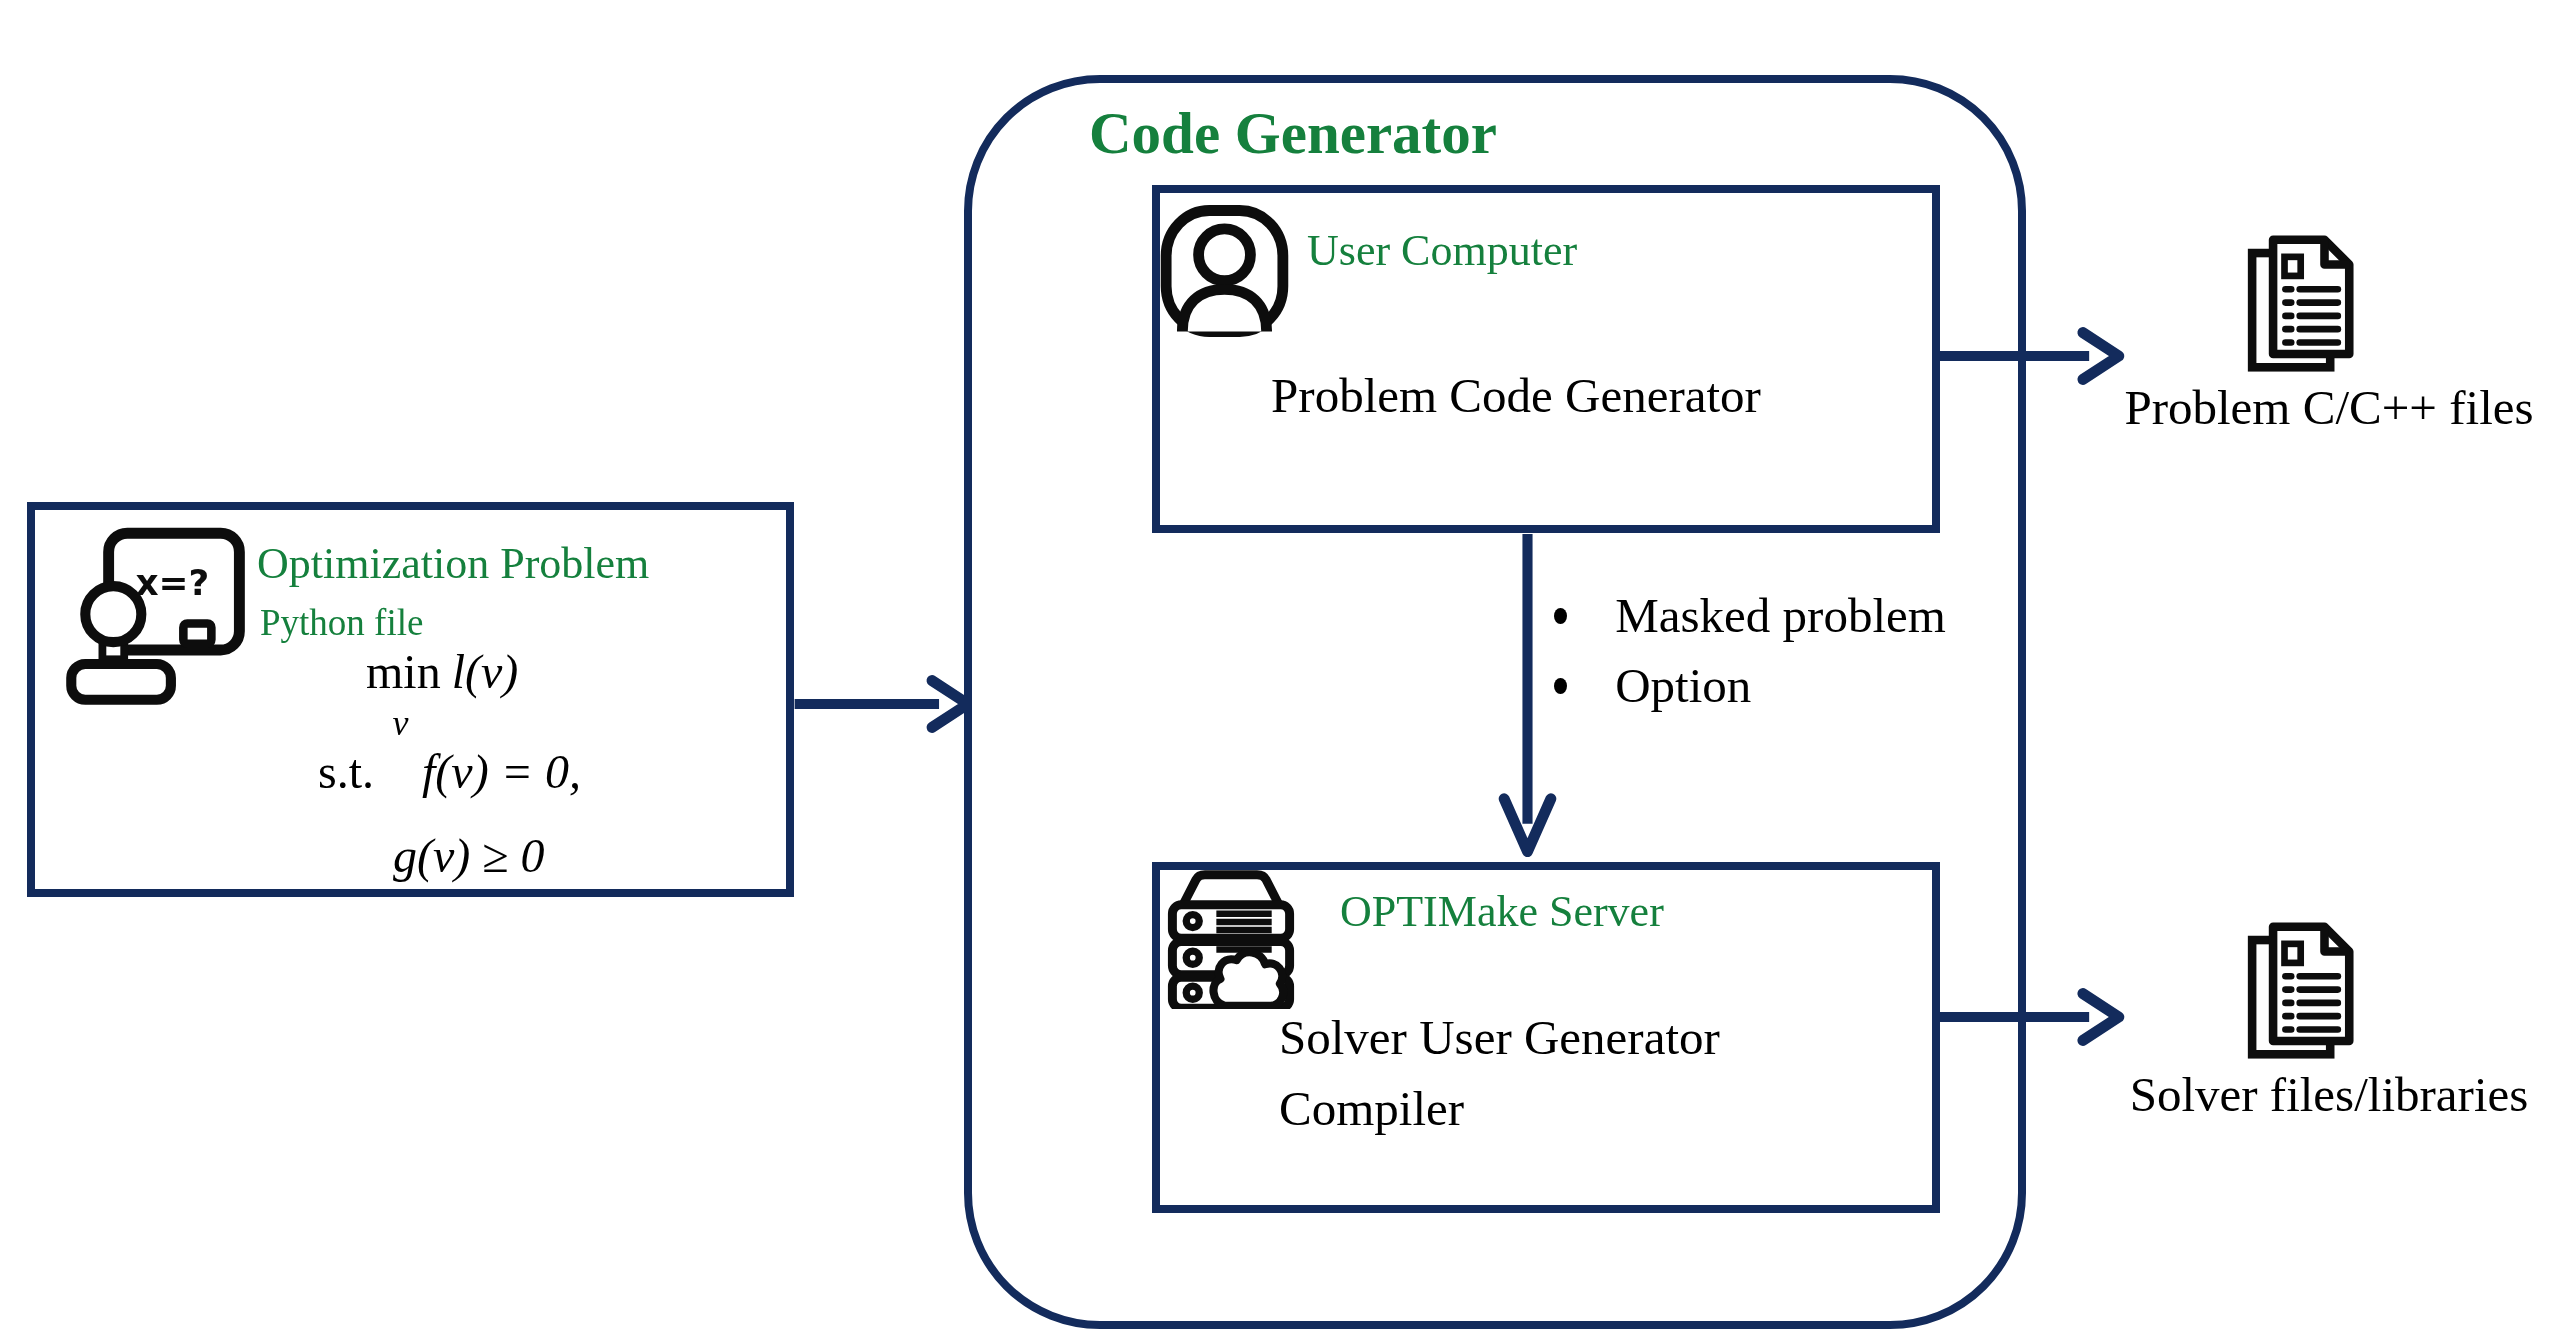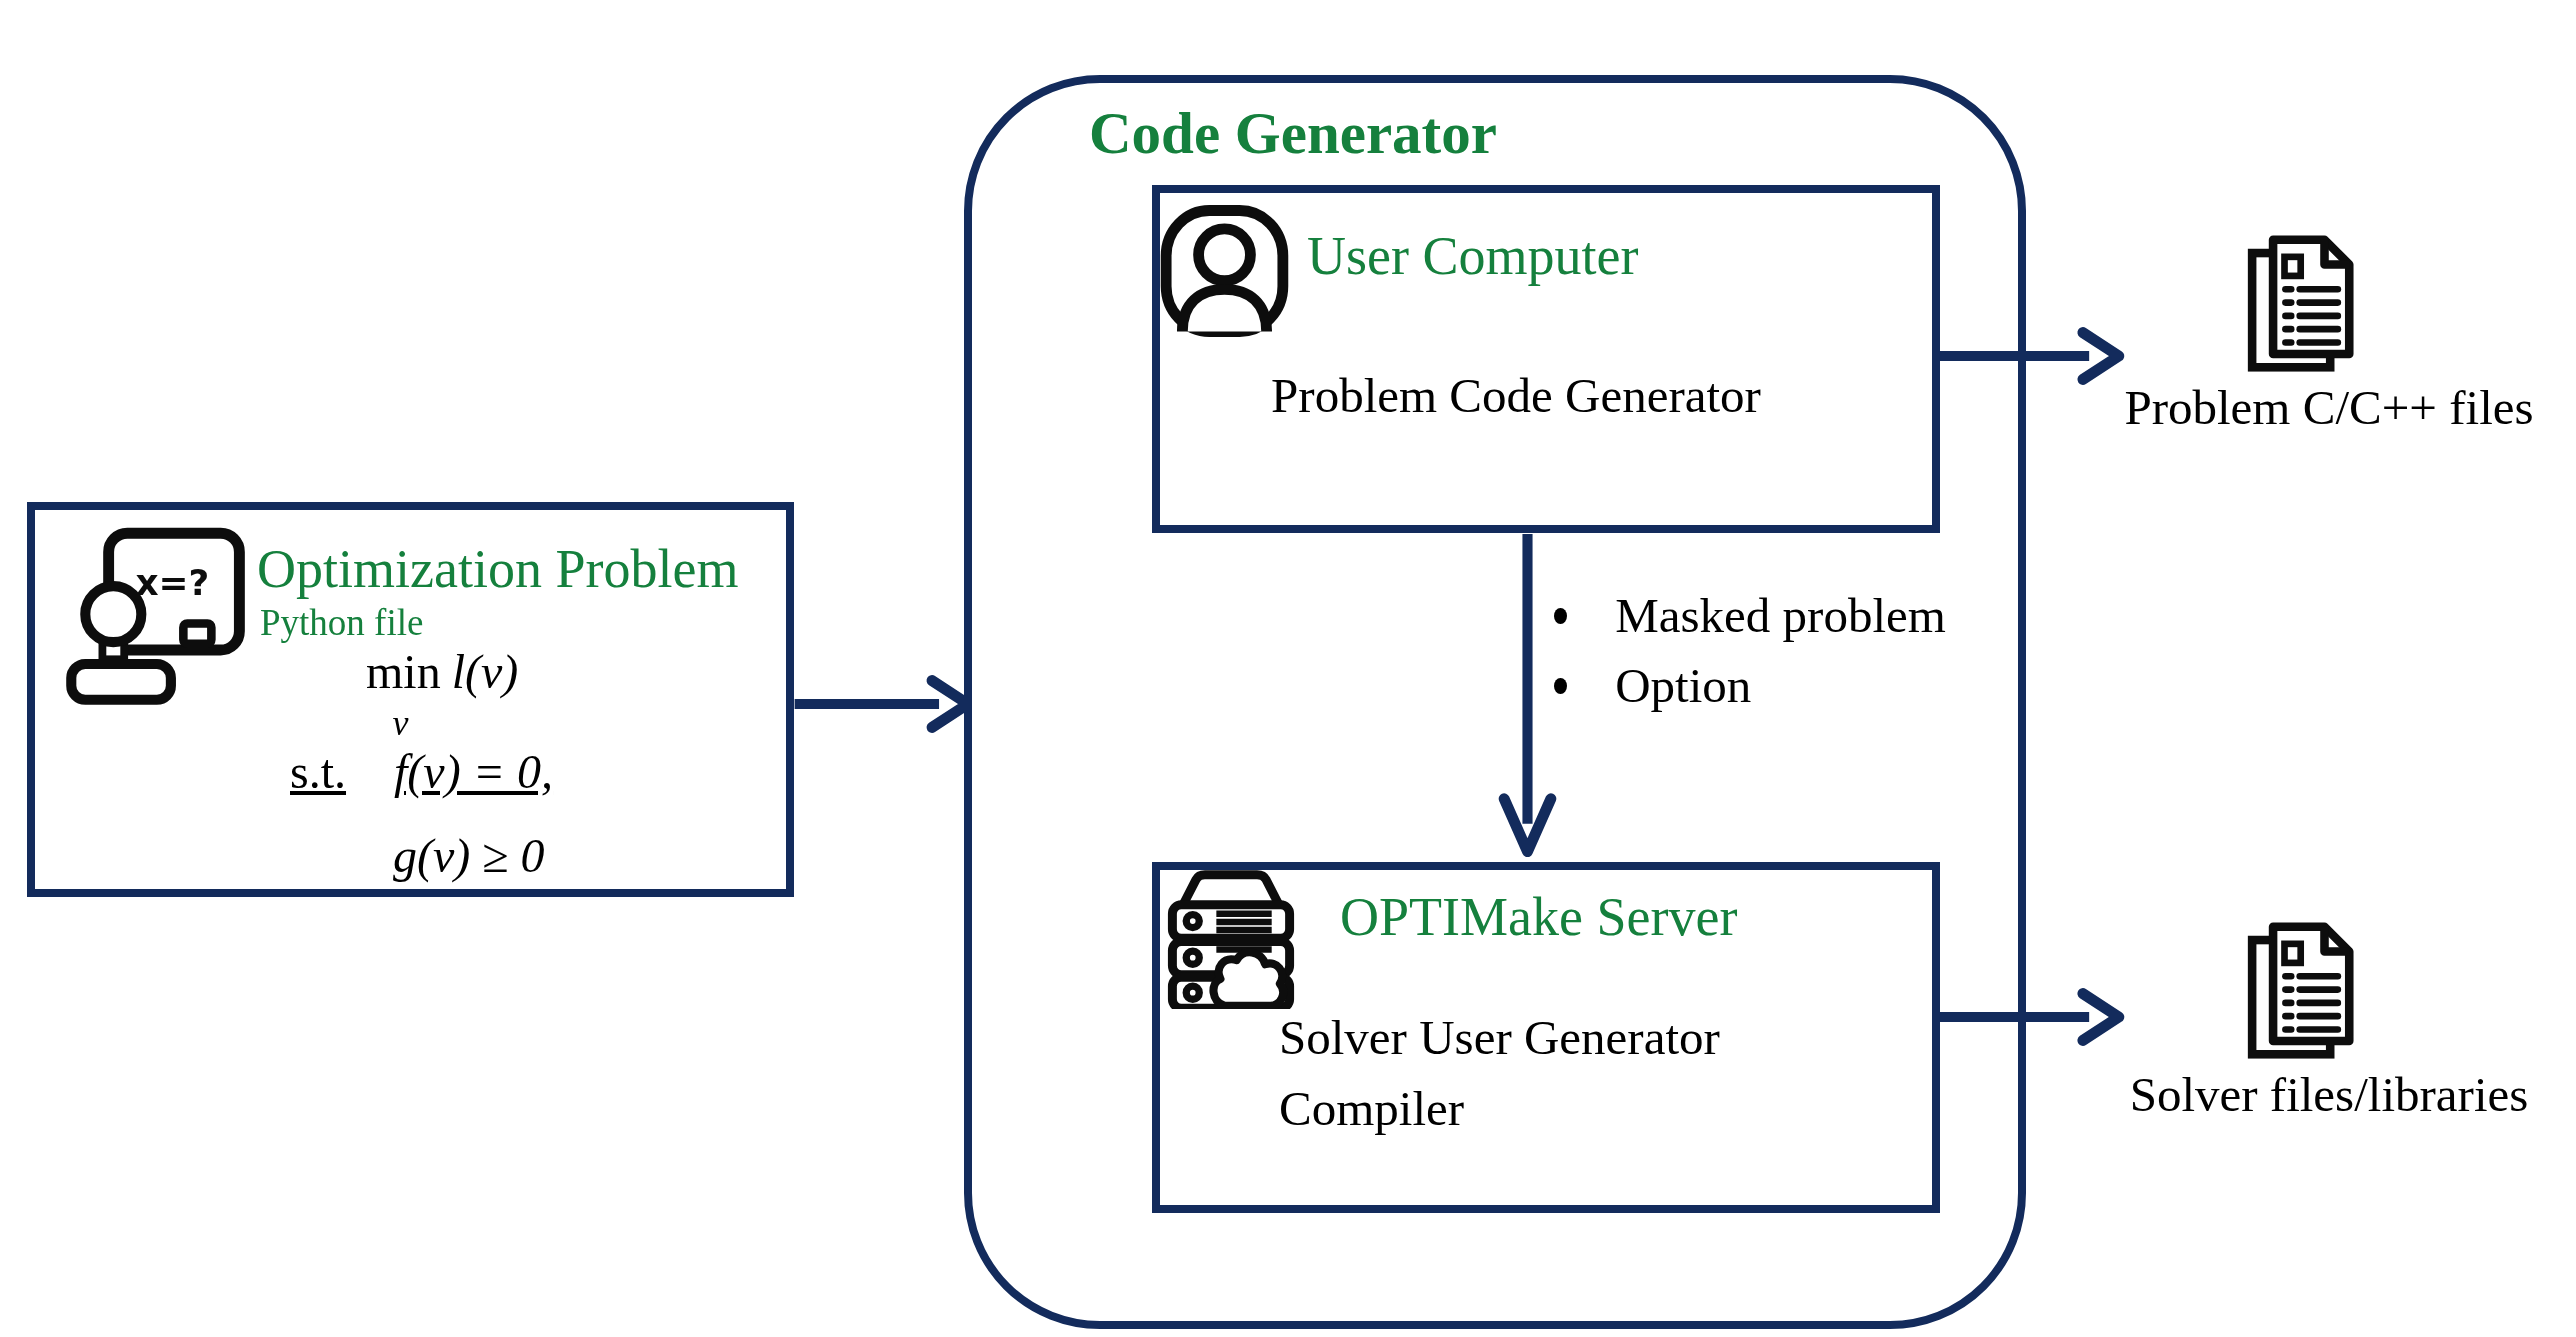--- a/index.html
+++ b/index.html
@@ -8,21 +8,21 @@
     width:2576px;height:1337px;
     background:#ffffff;
     font-family:"Liberation Serif","DejaVu Serif",serif;
     color:#000;
     overflow:hidden;
   }
   .navy-border{border:8.6px solid #132b5c;box-sizing:border-box;position:absolute;background:#ffffff;}
   .abs{position:absolute;}
   .navy-text{color:#15803d;}
   .title-lg{font-size:59px;font-weight:bold;line-height:1.05;}
-  .title{font-size:54px;line-height:1.1;}
+  .title{font-size:44px;line-height:1.1;}
   .body-text{font-size:49px;line-height:1.15;}
   .small-text{font-size:37px;line-height:1.1;}
   .math{font-size:48px;text-align:right;}
   .center{text-align:center;}
   svg{display:block;}
   .arrow-svg{position:absolute;overflow:visible;}
   .bullet-row{position:absolute;display:flex;align-items:center;}
   .bullet-dot{width:13.2px;height:16.4px;border-radius:50%;background:#000;margin-right:48px;flex:0 0 auto;}
   .m1{position:absolute;white-space:nowrap;}
   .m1 .minword{font-style:normal;}
@@ -50,21 +50,21 @@
       <rect x="8" y="176" width="128" height="46" rx="18" fill="#fff" stroke="#0d0d0d" stroke-width="13"></rect>
     </svg>
 
     <div class="abs navy-text title" style="left:222px;top:30px;">Optimization Problem</div>
     <div class="abs navy-text small-text" style="left:225px;top:93px;">Python file</div>
 
     <div class="m1 math" style="left:331px;top:134px;">
       <span class="minword">min</span><span class="mexpr">l(v)</span>
       <span class="msub">v</span>
     </div>
-    <div class="m2 math" style="left:255px;top:234px;text-decoration:underline;">
+    <div class="m2 math" style="left:283px;top:234px;">
       <span class="st">s.t.</span><span class="mexpr">f(v) = 0,</span>
     </div>
     <div class="m3 math" style="left:358px;top:318px;">g(v) ≥ 0</div>
   </div>
 
   <svg class="arrow-svg" style="left:779px;top:668px;" width="203" height="72" viewBox="0 0 260 92">
     <line x1="20" y1="46" x2="205" y2="46" stroke="#132b5c" stroke-width="13"></line>
     <polyline points="196,16 242,46 196,76" fill="none" stroke="#132b5c" stroke-width="14" stroke-linecap="round" stroke-linejoin="round"></polyline>
   </svg>
 

